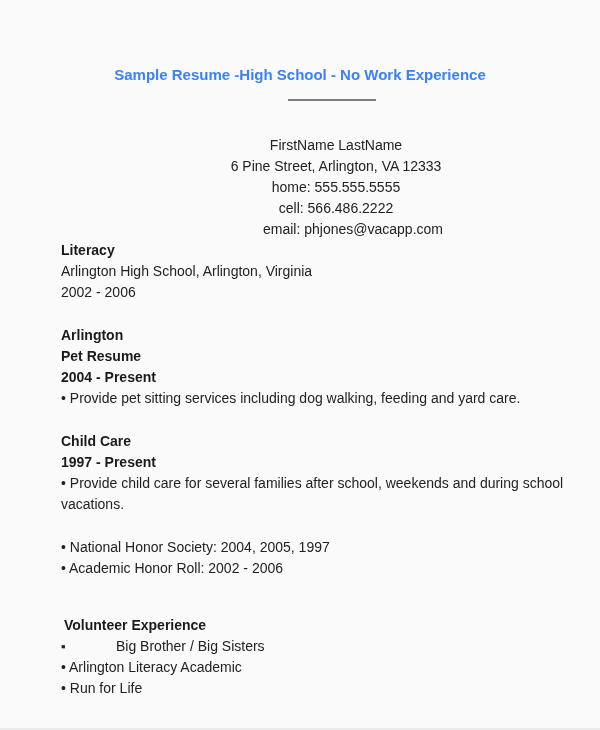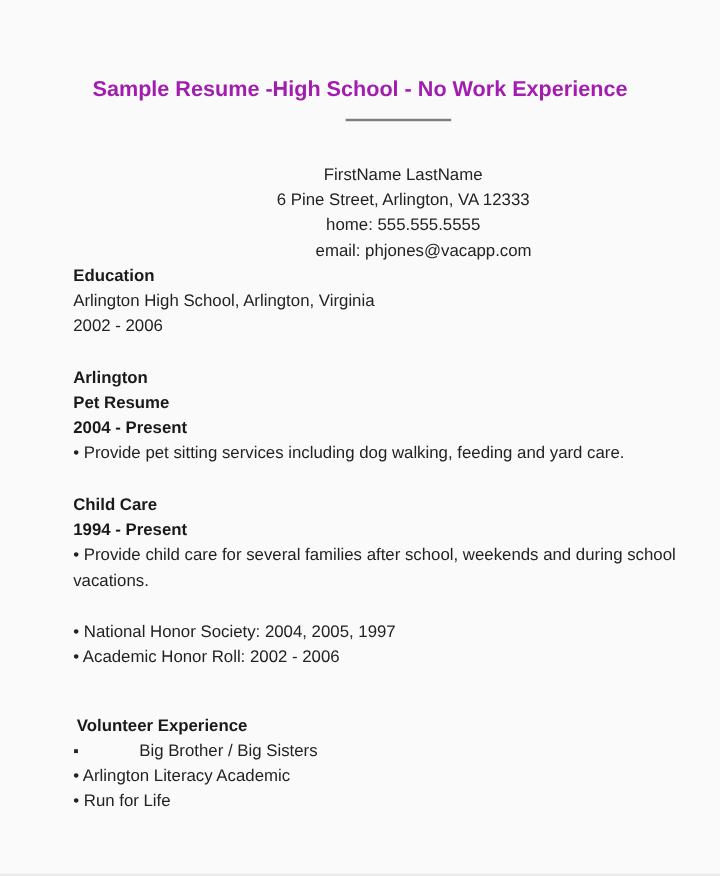--- a/index.html
+++ b/index.html
@@ -15,24 +15,24 @@
     background: #fafafa;
     font-family: "Liberation Sans", sans-serif;
     color: #222222;
     overflow: hidden;
     border-bottom: 2px solid #ebebeb;
   }
   .title {
     margin: 0;
     padding-top: 66px;
     text-align: center;
-    font-size: 18px;
+    font-size: 15px;
     line-height: 17px;
     font-weight: bold;
-    color: #a21caf;
+    color: #3b82f6;
   }
   .divider {
     width: 88px;
     height: 0;
     border-top: 2px solid #7d7d7d;
     margin: 16px 0 0 288px;
   }
   .contact {
     margin-top: 34px;
     padding-left: 72px;
@@ -71,39 +71,40 @@
 <div class="page">
 
   <h1 class="title">Sample Resume -High School - No Work Experience</h1>
 
   <div class="divider"></div>
 
   <div class="contact">
     <div class="line">FirstName LastName</div>
     <div class="line">6 Pine Street, Arlington, VA 12333</div>
     <div class="line">home: 555.555.5555</div>
+    <div class="line">cell: 566.486.2222</div>
     <div class="line shift">email: phjones@vacapp.com</div>
   </div>
 
   <section>
-    <div class="h">Education</div>
+    <div class="h">Literacy</div>
     <div class="line">Arlington High School, Arlington, Virginia</div>
     <div class="line">2002 - 2006</div>
   </section>
 
   <section class="sect-gap">
     <div class="h">Arlington</div>
     <div class="h">Pet Resume</div>
     <div class="h">2004 - Present</div>
     <div class="line">• Provide pet sitting services including dog walking, feeding and yard care.</div>
   </section>
 
   <section class="sect-gap">
     <div class="h">Child Care</div>
-    <div class="h">1994 - Present</div>
+    <div class="h">1997 - Present</div>
     <div class="line">• Provide child care for several families after school, weekends and during school vacations.</div>
   </section>
 
   <section class="sect-gap">
     <div class="line">• National Honor Society: 2004, 2005, 1997</div>
     <div class="line">• Academic Honor Roll: 2002 - 2006</div>
   </section>
 
   <section class="vol-gap">
     <div class="h vol-h">Volunteer Experience</div>

